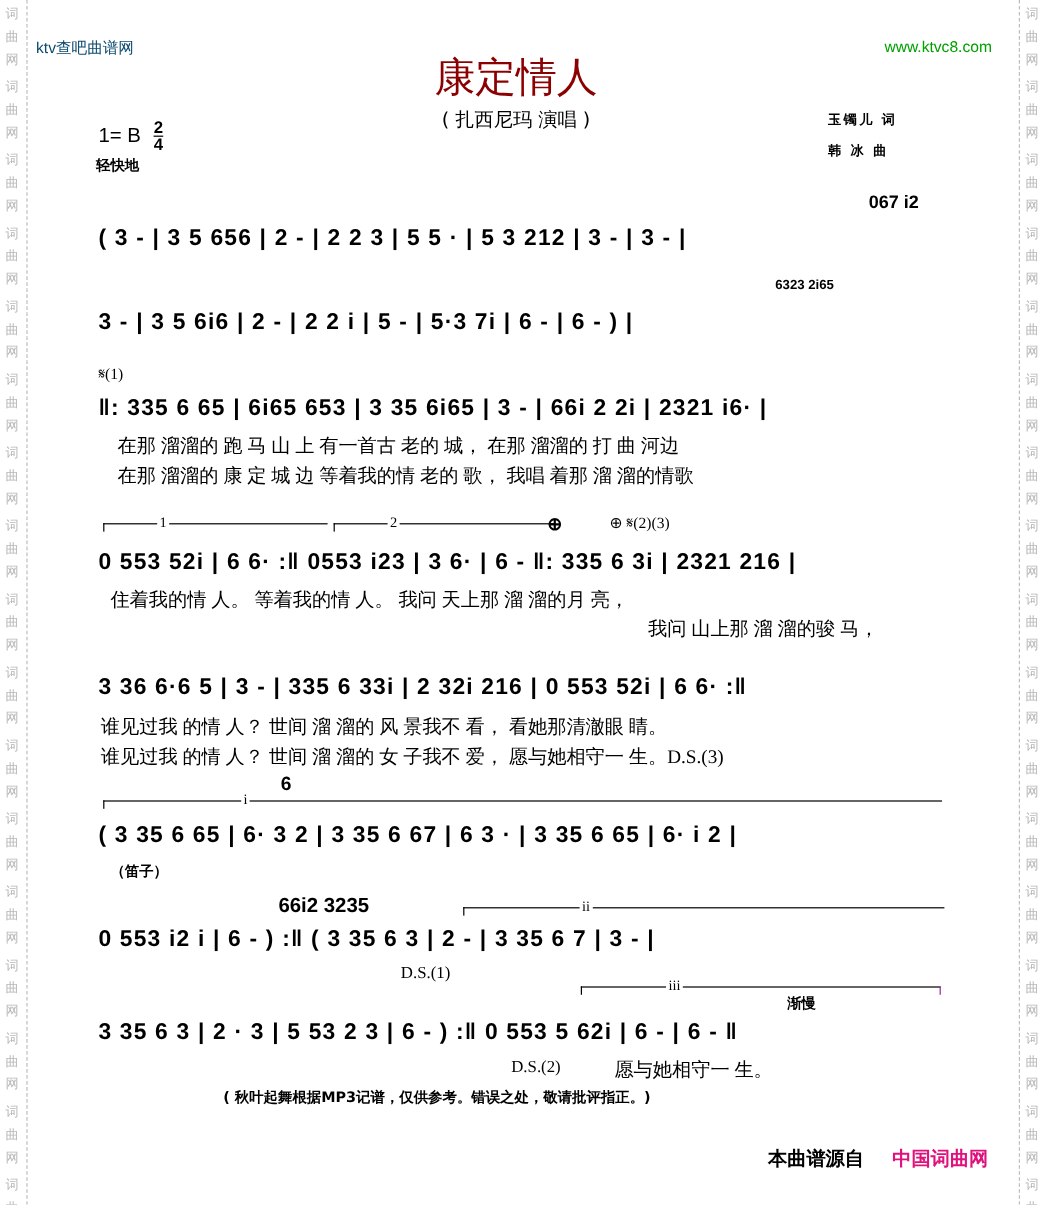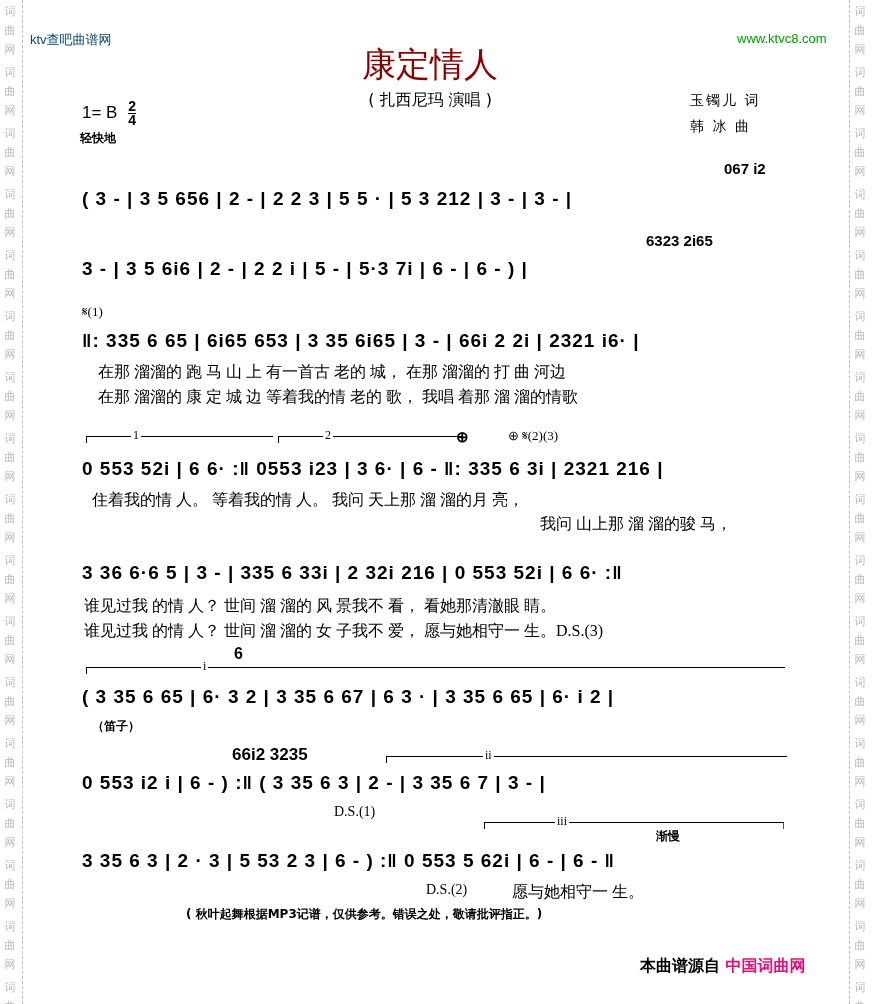--- a/index.html
+++ b/index.html
@@ -13,34 +13,34 @@
     .abs { position: absolute; white-space: nowrap; }
     .site-left { left: 30px; top: 31px; font-size: 13px; color: #0c4a6e; font-family: "Liberation Sans", sans-serif; }
     .site-right { left: 737px; top: 31px; font-size: 13px; color: #00a000; font-family: "Liberation Sans", sans-serif; }
     .title { left: 0; width: 860px; text-align: center; top: 42px; font-size: 34px; color: #8b0000; }
     .performer { left: 0; width: 860px; text-align: center; top: 90px; font-size: 16px; }
     .key { left: 82px; top: 100px; font-size: 17px; font-family: Liberation Sans, sans-serif; }
     .frac { display: inline-block; vertical-align: middle; text-align: center; margin-left: 6px; line-height: 13px; font-size: 14px; font-weight: bold; }
     .frac span { display: block; }
     .frac .top { border-bottom: 1px solid #000; }
     .tempo { left: 80px; top: 130px; font-size: 12px; font-weight: bold; }
-    .credit { left: 690px; font-size: 14px; font-weight: normal; letter-spacing: 2px; }
+    .credit { left: 690px; font-size: 11px; font-weight: bold; letter-spacing: 2px; }
     .row { position: absolute; left: 82px; width: 706px; font-family: "Liberation Sans", sans-serif;
            font-weight: bold; font-size: 19px; white-space: nowrap; }
     .notes { letter-spacing: 1px; }
     .lyric { position: absolute; left: 98px; font-family: "Liberation Serif", serif; font-size: 16px; white-space: nowrap; }
     .ann { position: absolute; font-size: 13px; white-space: nowrap; font-family: "Liberation Serif", serif; }
     .ann.bold { font-weight: bold; font-family: "Liberation Sans", sans-serif; }
     .volta { position: absolute; border-top: 1px solid #000; height: 6px; }
     .volta.l { border-left: 1px solid #000; }
     .volta.r { border-right: 1px solid #a21caf; }
     .volta .lbl { position: absolute; top: -9px; background: #fff; padding: 0 2px; font-size: 12px; font-family: "Liberation Serif", serif; }
     .footer-note { left: 186px; top: 906px; font-size: 12px; font-weight: bold; }
     .source { left: 640px; top: 956px; font-size: 16px; font-weight: bold; }
-    .source .brand { color: #e0117c; }
+    .source .brand { color: #e0117c; margin-left: 18px; }
   </style>
 </head>
 <body>
 
 <div class="side left" id="wm-left">
     <span class="wm" style="top: 2px;">词</span>
     <span class="wm" style="top: 21px;">曲</span>
     <span class="wm" style="top: 40px;">网</span>
     <span class="wm" style="top: 63px;">词</span>
     <span class="wm" style="top: 82px;">曲</span>
@@ -155,21 +155,21 @@
     <span>4</span>
   </span>
 </div>
 <div class="abs tempo">轻快地</div>
 <div class="abs credit" style="top:92px">玉镯儿 词</div>
 <div class="abs credit" style="top:118px">韩  冰 曲</div>
 
 <div class="ann bold" style="left:694px; top:160px; font-size:15px;margin-left:30px;">067 i2</div>
 <div class="row notes" style="top:188px">( 3 - | 3 5 656 | 2 - | 2  2 3 | 5 5 · | 5 3 212 | 3 - | 3    -  |</div>
 
-<div class="ann bold" style="left:646px; top:232px; font-size:15px;">6323  2i65</div>
+<div class="ann bold" style="left:646px; top:232px; font-size:11px;">6323  2i65</div>
 <div class="row notes" style="top:258px">3 - | 3 5 6i6 | 2 - | 2  2 i | 5 - | 5·3 7i | 6 - | 6    -    ) |</div>
 
 <div class="ann" style="left:82px; top:304px;">𝄋(1)</div>
 <div class="row notes" style="top:330px">‖: 335 6 65 | 6i65 653 | 3 35 6i65 | 3 - | 66i 2 2i | 2321 i6· |</div>
 <div class="lyric" style="top:362px">在那 溜溜的 跑 马  山 上 有一首古 老的  城，   在那  溜溜的  打 曲  河边</div>
 <div class="lyric" style="top:387px">在那 溜溜的 康 定  城 边 等着我的情 老的  歌，   我唱  着那    溜 溜的情歌</div>
 
 <div class="volta l" style="left:86px; top:436px; width:186px;">
   <span class="lbl" style="left:44px">1</span>
 </div>

